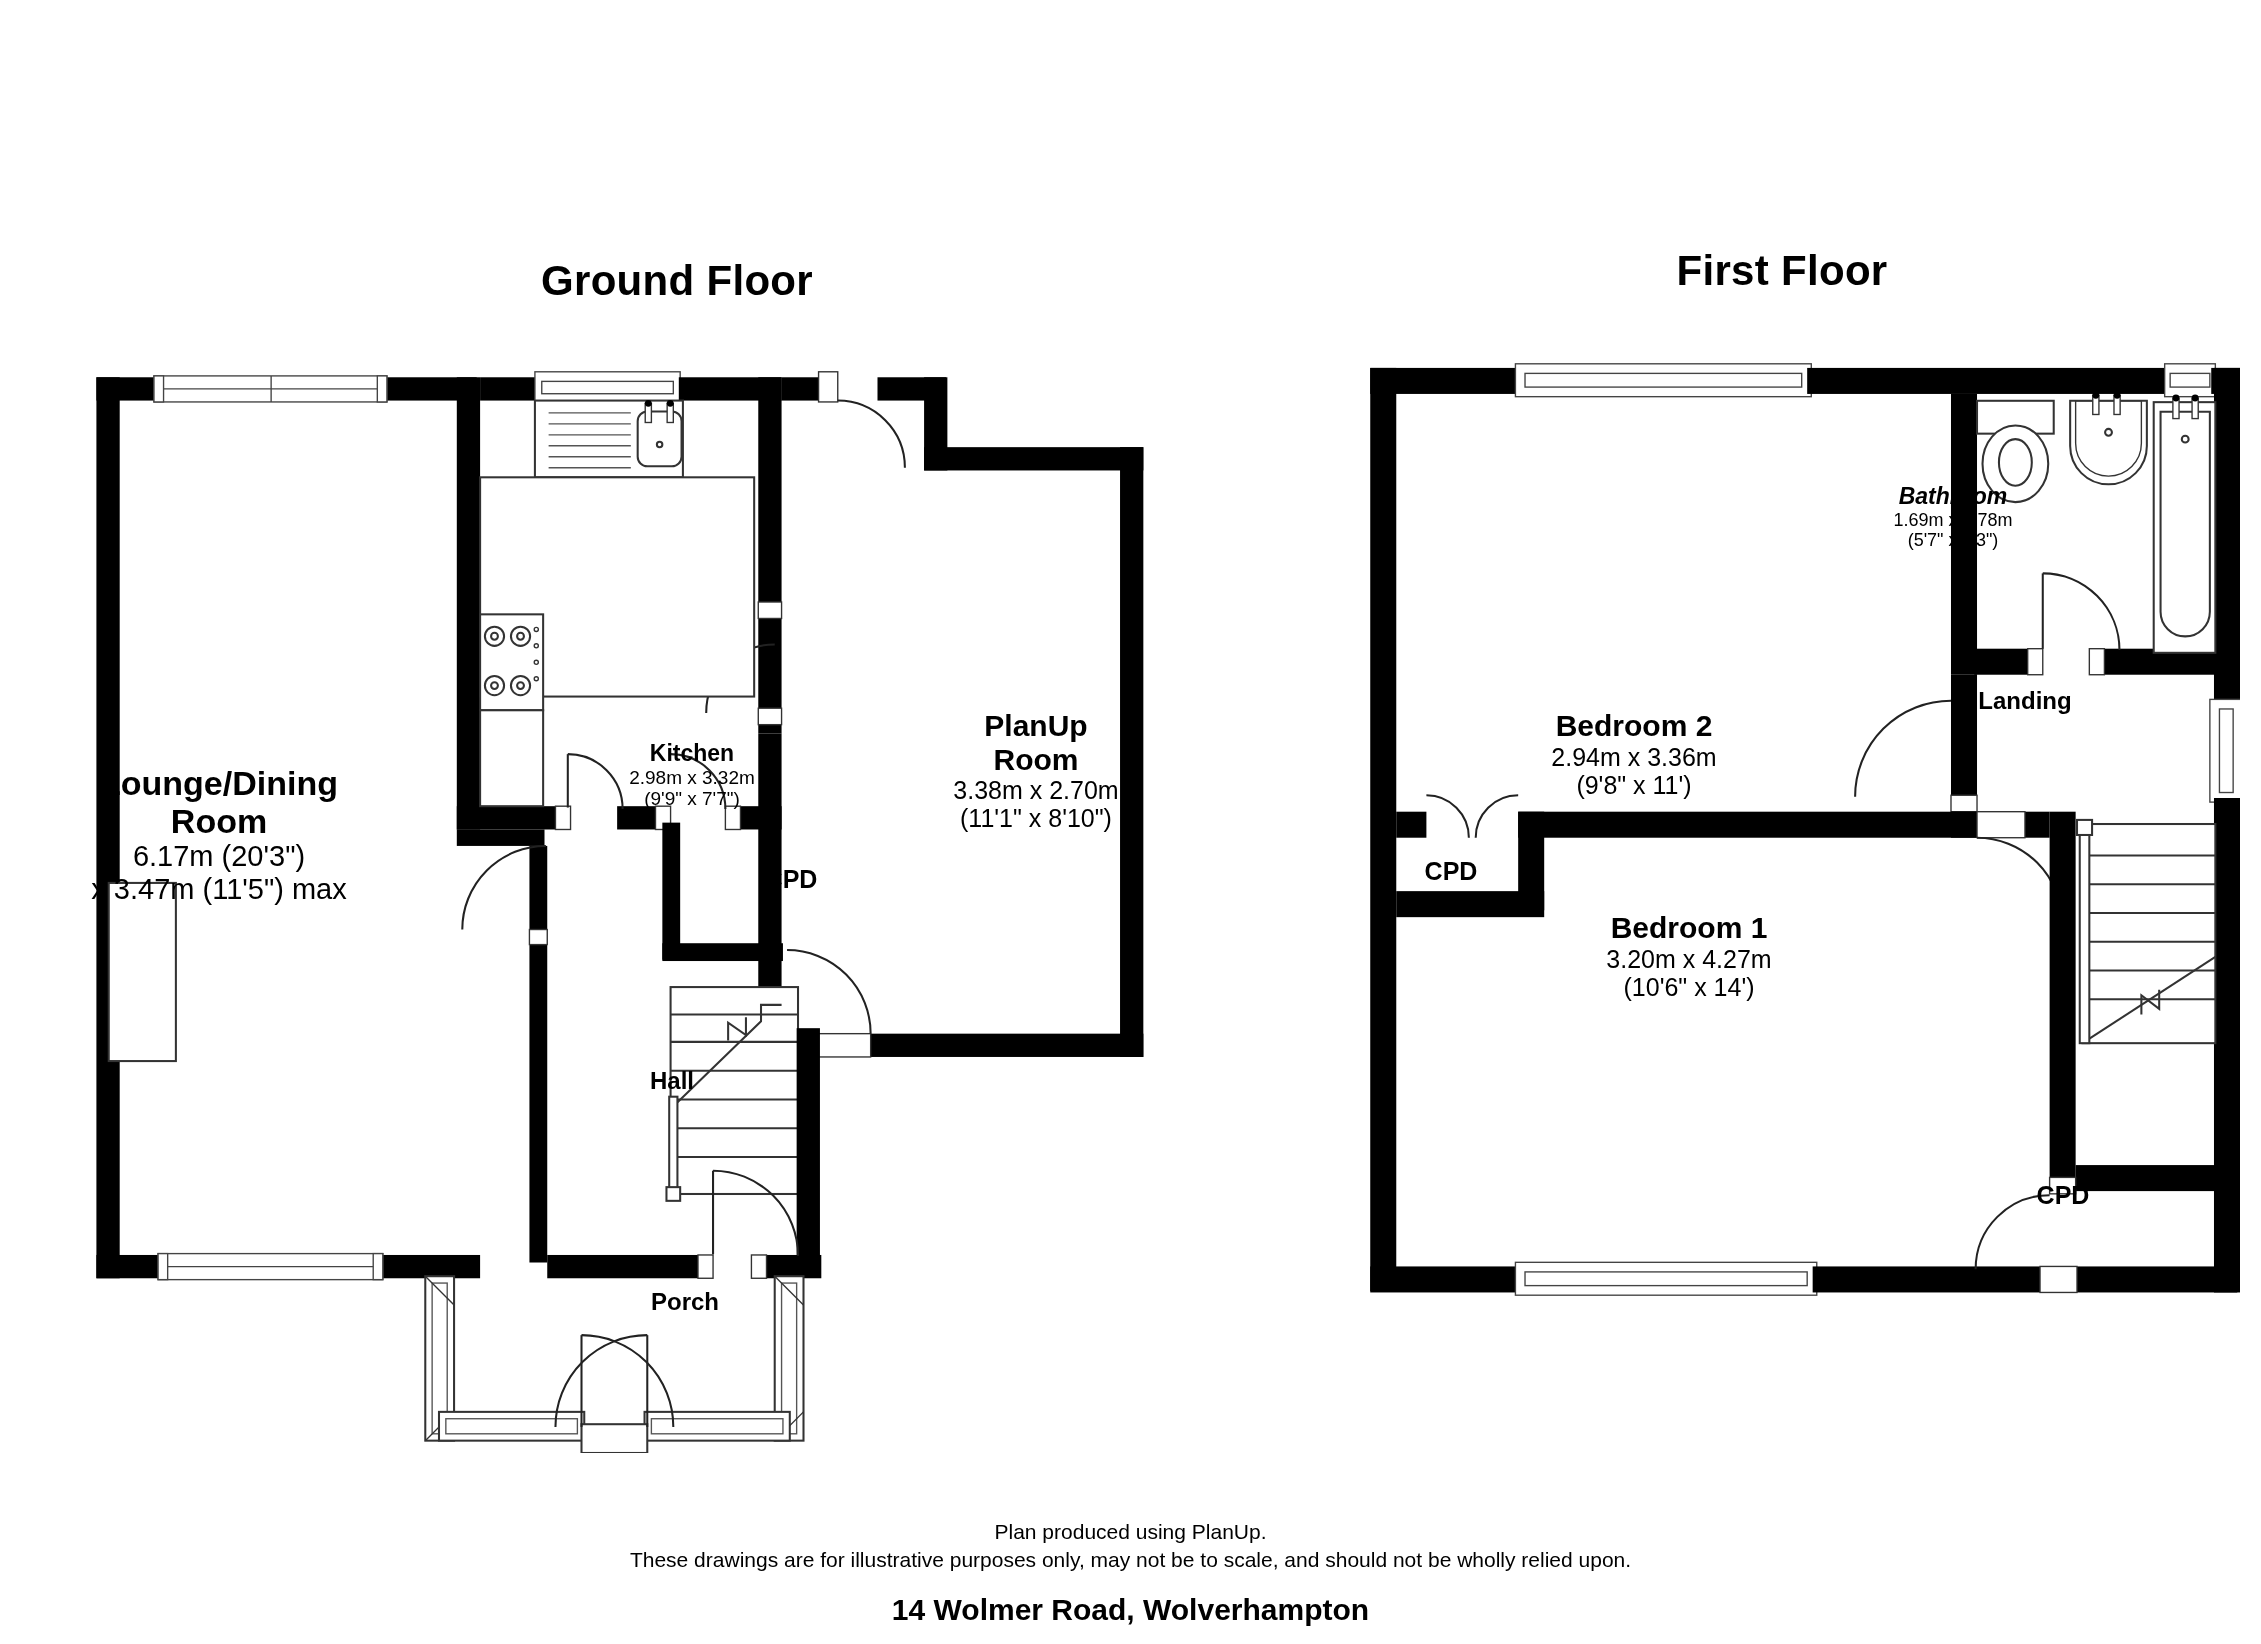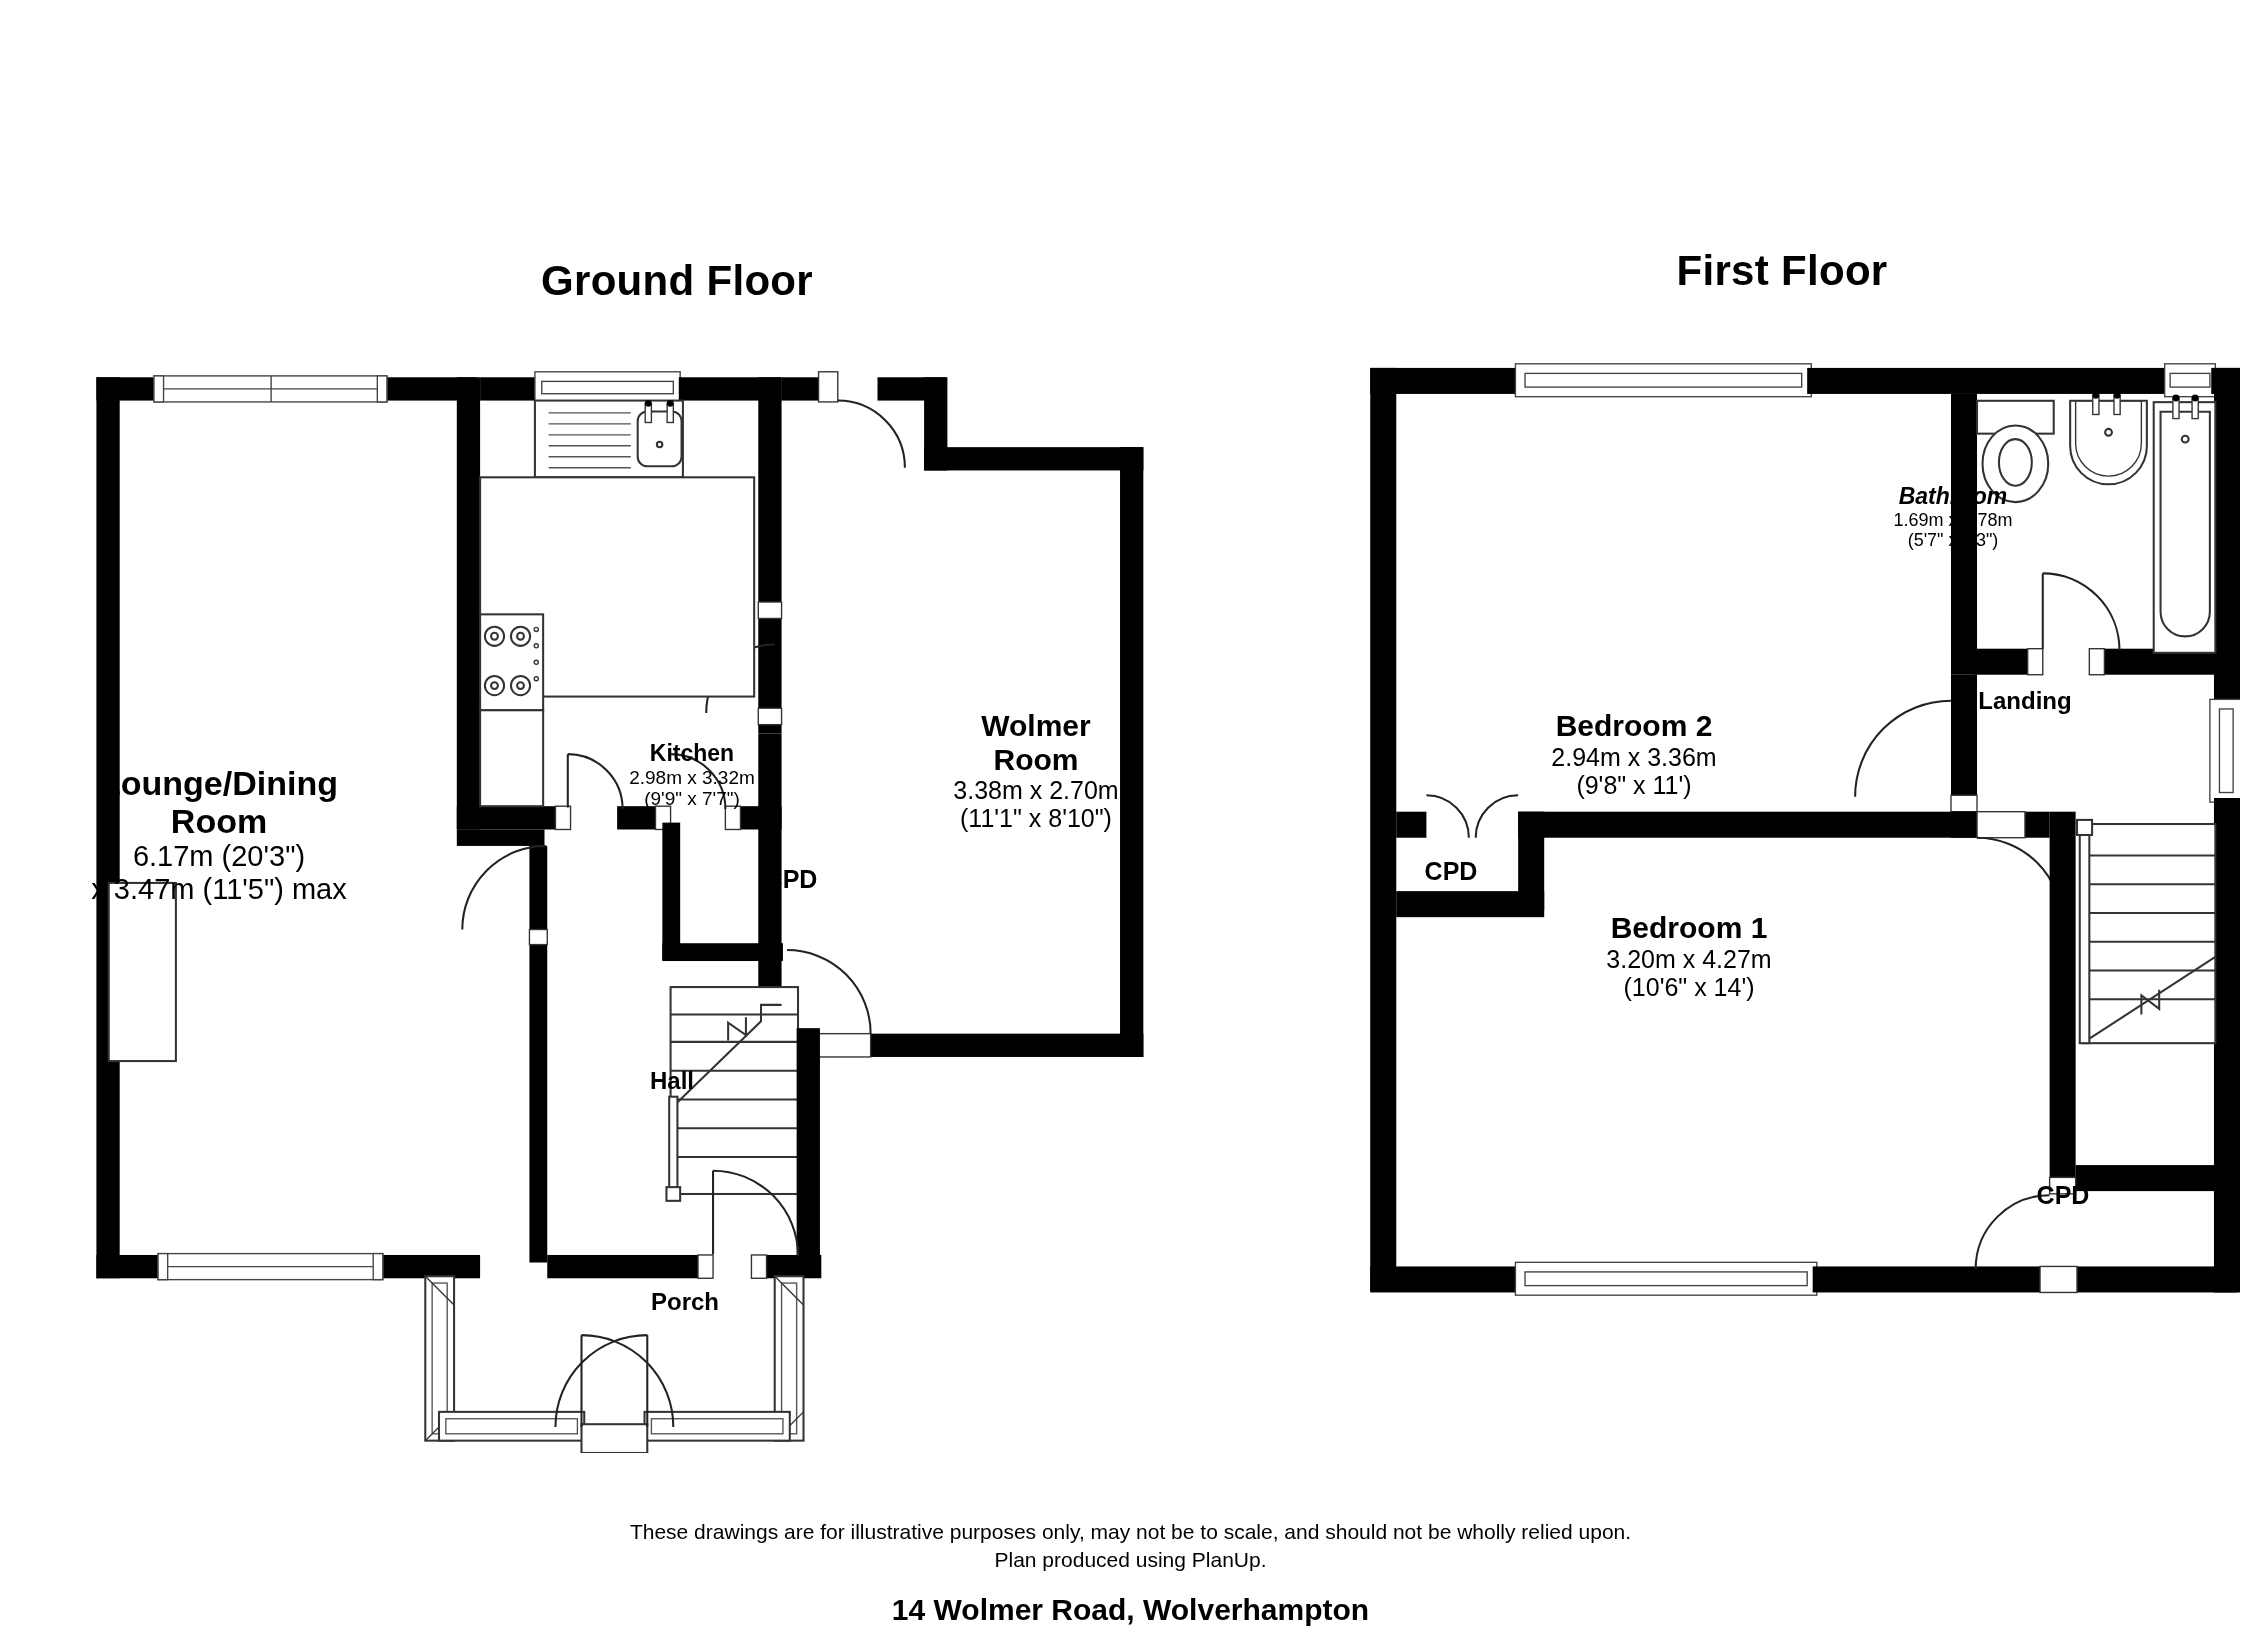--- a/index.html
+++ b/index.html
@@ -403,21 +403,21 @@
     <span class="room-dims">x 3.47m (11'5") max</span>
   </div>
 
   <div class="room-label small" id="label-kitchen" style="left:692px; top:741px;">
     <span class="room-name">Kitchen</span>
     <span class="room-dims">2.98m x 3.32m</span>
     <span class="room-dims">(9'9" x 7'7")</span>
   </div>
 
   <div class="room-label med" id="label-garden" style="left:1036px; top:709px;">
-    <span class="room-name">Wolmer</span>
+    <span class="room-name">PlanUp</span>
     <span class="room-name">Room</span>
     <span class="room-dims">3.38m x 2.70m</span>
     <span class="room-dims">(11'1" x 8'10")</span>
   </div>
 
   <div class="plain-label" id="label-hall" style="left:672px; top:1059px;margin-top:8px;">Hall</div>
 
   <div class="plain-label" id="label-porch" style="left:685px; top:1288px;">Porch</div>
 
   <div class="cpd-label" id="label-cpd-ground" style="left:791px; top:865px;">CPD</div>
@@ -440,20 +440,20 @@
     <span class="room-dims">(10'6" x 14')</span>
   </div>
 
   <div class="plain-label" id="label-landing" style="left:2025px; top:687px;">Landing</div>
 
   <div class="cpd-label" id="label-cpd-first-left" style="left:1451px; top:857px;">CPD</div>
 
   <div class="cpd-label" id="label-cpd-first-right" style="left:2063px; top:1181px;">CPD</div>
 
   <div class="footer" id="disclaimer">
+    <div>Plan produced using PlanUp.</div>
     <div>These drawings are for illustrative purposes only, may not be to scale, and should not be wholly relied upon.</div>
-    <div>Plan produced using PlanUp.</div>
   </div>
 
   <div class="footer" id="address">14 Wolmer Road, Wolverhampton</div>
 
 </div>
 
 
 </body></html>

